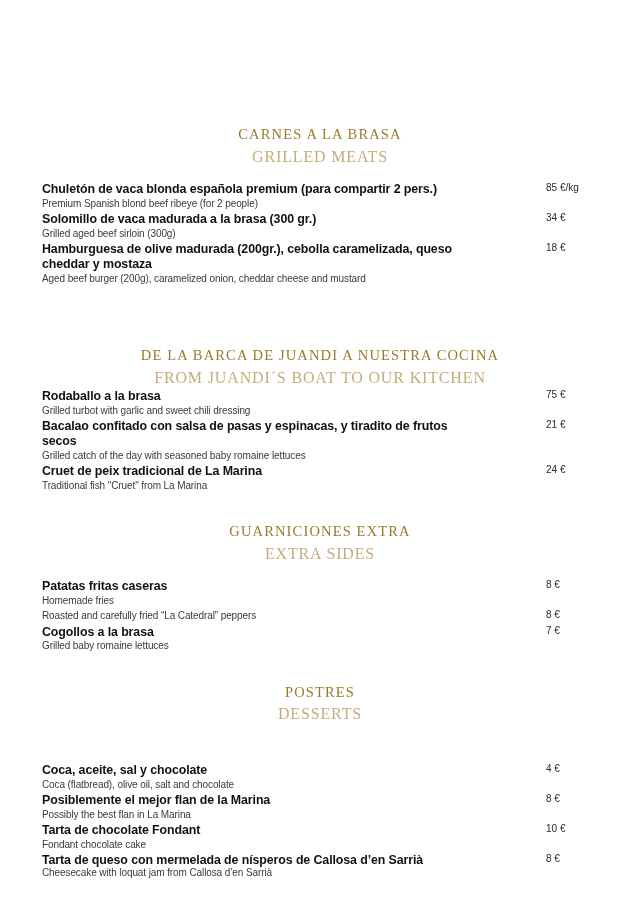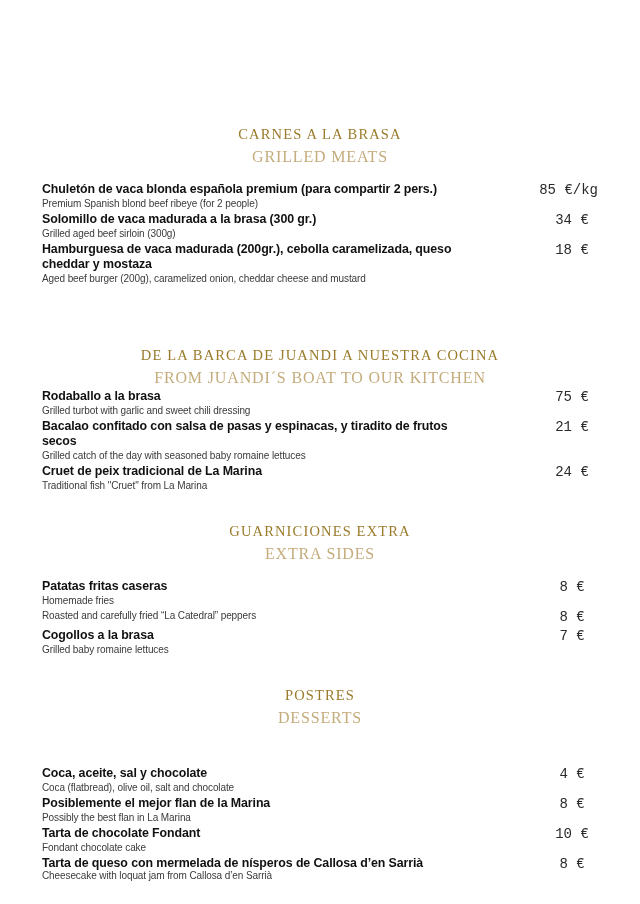--- a/index.html
+++ b/index.html
@@ -73,23 +73,23 @@
     font-family: "Liberation Sans", sans-serif;
     font-weight: normal;
     font-size: 10px;
     line-height: 1.22;
     color: #3a3a3a;
     letter-spacing: -0.1px;
     margin-top: 1px;
   }
   .item-price {
     flex: 0 0 auto;
-    text-align: center;
-    font-family: Liberation Mono, monospace;
-    font-size: 14px;
+    text-align: left;
+    font-family: Liberation Sans, sans-serif;
+    font-size: 10px;
     color: #2a2a2a;
     padding-left: 14px;
     white-space: nowrap;
     min-width: 52px;
     line-height: 1.2;
   }
   
   .sec-0 .items { margin-top: 16px; }
   .sec-0 { margin-bottom: 0; }
 
@@ -125,21 +125,21 @@
         </div>
         <div class="menu-item">
           <div class="item-text">
             <div class="item-name">Solomillo de vaca madurada a la brasa (300 gr.)</div>
             <div class="item-desc">Grilled aged beef sirloin (300g)</div>
           </div>
           <div class="item-price">34 €</div>
         </div>
         <div class="menu-item">
           <div class="item-text">
-            <div class="item-name">Hamburguesa de vaca madurada (200gr.), cebolla caramelizada, queso cheddar y mostaza</div>
+            <div class="item-name">Hamburguesa de olive madurada (200gr.), cebolla caramelizada, queso cheddar y mostaza</div>
             <div class="item-desc">Aged beef burger (200g), caramelized onion, cheddar cheese and mustard</div>
           </div>
           <div class="item-price">18 €</div>
         </div>
       </div>
     </section>
 
     <section class="menu-section sec-1">
       <div class="section-header">
         <div class="section-title">DE LA BARCA DE JUANDI A NUESTRA COCINA</div>

